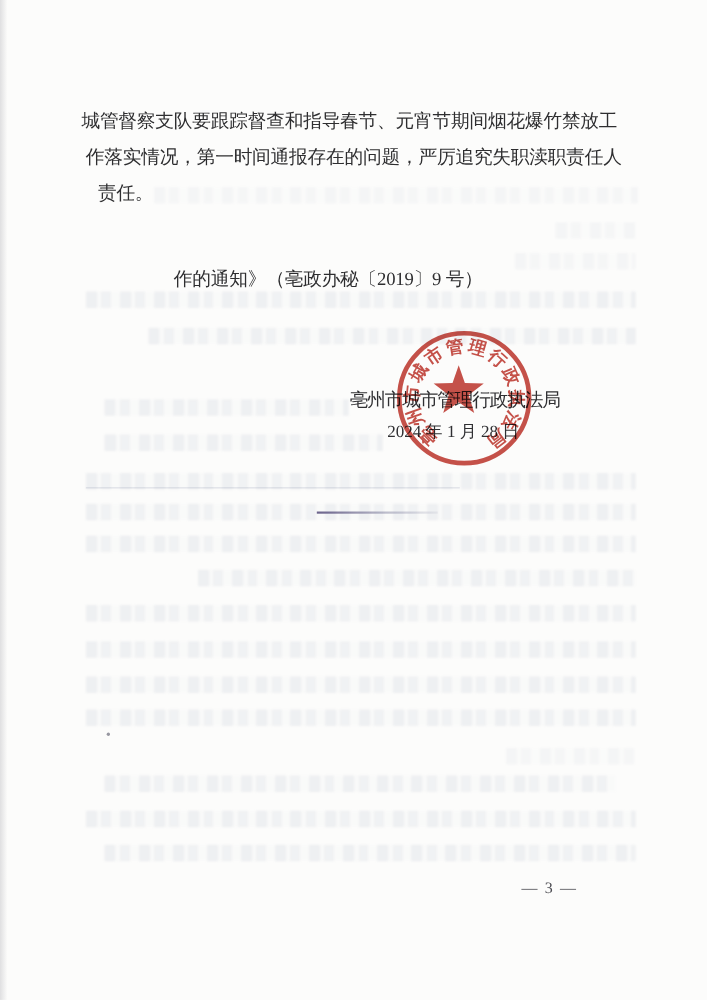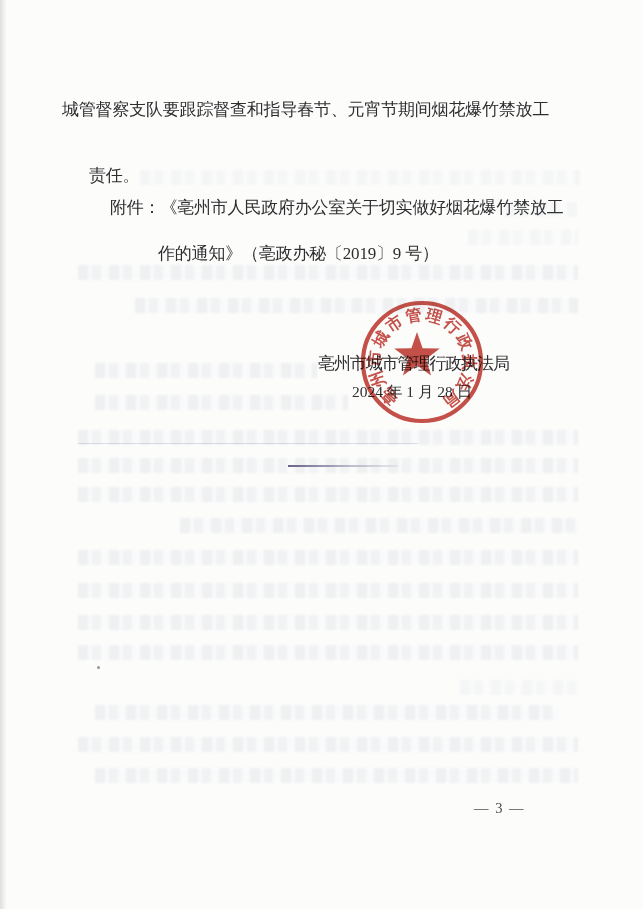--- a/index.html
+++ b/index.html
@@ -59,24 +59,24 @@
     font-size:16px;letter-spacing:2.4px;font-weight:bold;
   }
 </style>
 </head>
 <body>
 
 <div class="page">
 
   <div class="scan-edge"></div>
 
-  <div class="txt-line" style="left:62px;top:99px">城管督察支队要跟踪督查和指导春节、元宵节期间烟花爆竹禁放工</div>
+  <div class="txt-line" style="left:74px;top:99px">城管督察支队要跟踪督查和指导春节、元宵节期间烟花爆竹禁放工</div>
+  <div class="txt-line" style="left:78px;top:132px">作落实情况，第一时间通报存在的问题，严厉追究失职渎职责任人</div>
   <div class="txt-line" style="left:89px;top:165px">责任。</div>
 
-  <div class="txt-line" style="left:110px;top:197px">附件：《亳州市人民政府办公室关于切实做好烟花爆竹禁放工</div>
   <div class="txt-line" style="left:158px;top:243px">作的通知》（亳政办秘〔2019〕9 号）</div>
 
   <div class="bleed light" style="top:170px;left:140px;width:440px"></div>
   <div class="bleed light" style="top:202px;left:505px;width:73px"></div>
   <div class="bleed light" style="top:230px;left:468px;width:110px"></div>
   <div class="bleed" style="top:265px;left:78px;width:500px"></div>
   <div class="bleed" style="top:298px;left:135px;width:443px"></div>
   <div class="bleed" style="top:363px;left:95px;width:222px"></div>
   <div class="bleed" style="top:395px;left:95px;width:253px"></div>
   <div class="bleed" style="top:430px;left:78px;width:500px"></div>

